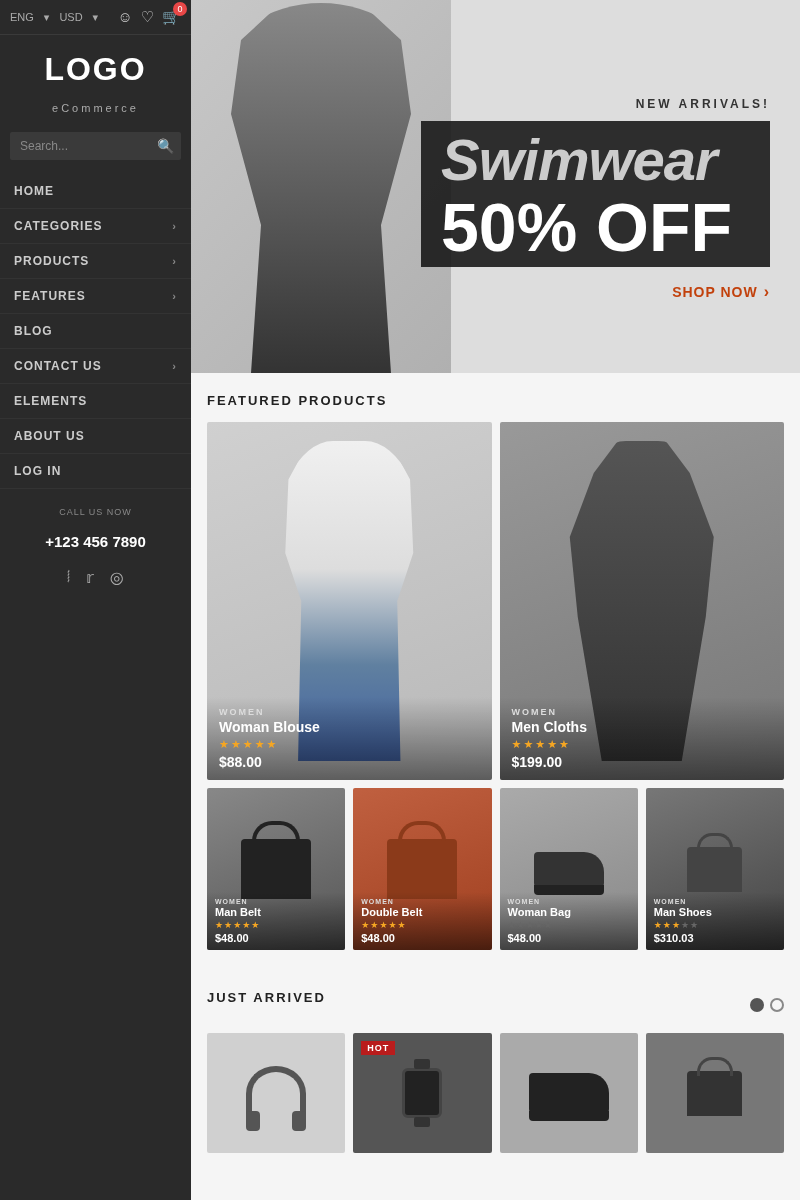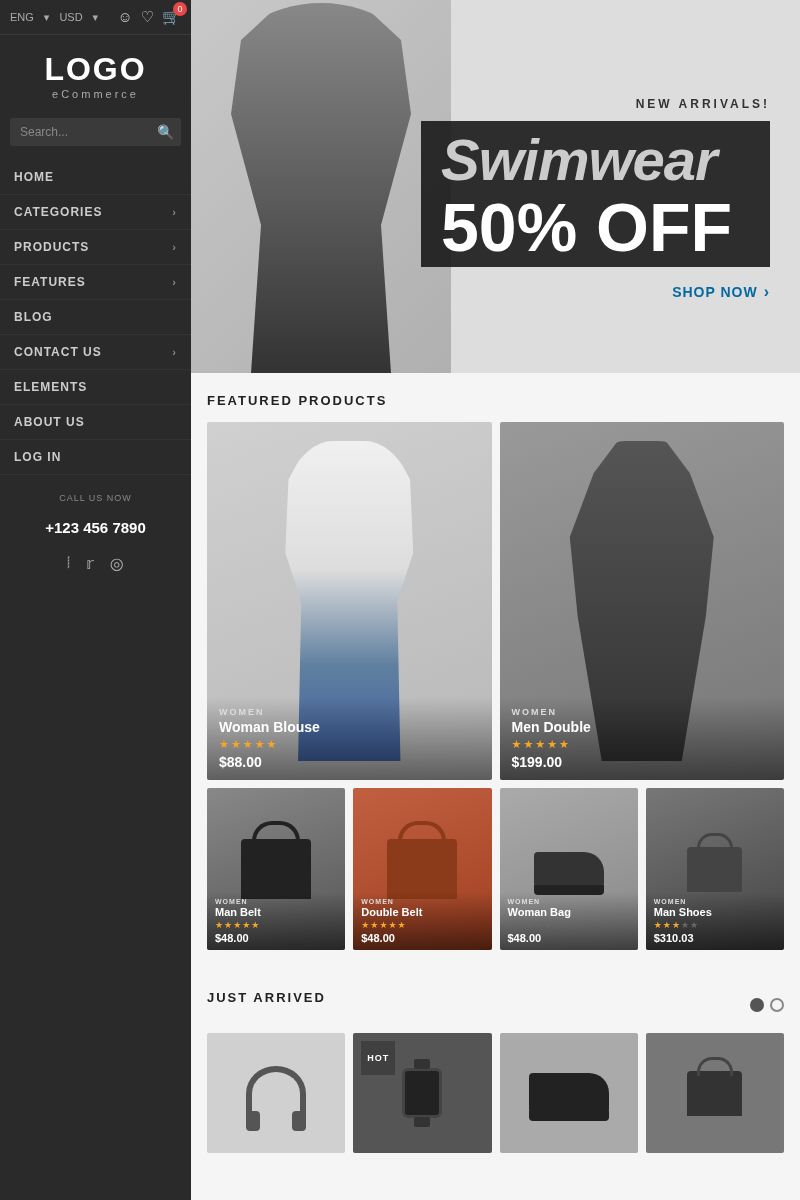--- a/index.html
+++ b/index.html
@@ -46,21 +46,21 @@
       font-size: 32px;
       font-weight: 900;
       color: #fff;
       letter-spacing: 2px;
       line-height: 1;
     }
     .logo-sub {
       font-size: 11px;
       color: #aaa;
       letter-spacing: 3px;
-      margin-top: 3px;
+      margin-top: 17px;
     }
     .search-area {
       padding: 8px 10px;
       position: relative;
     }
     .search-area input {
       width: 100%;
       padding: 7px 32px 7px 10px;
       background: #3a3a3a;
       border: none;
@@ -187,21 +187,21 @@
       margin-top: 4px;
     }
     .shop-now-btn {
       margin-top: 16px;
       display: flex;
       align-items: center;
       justify-content: flex-end;
       gap: 6px;
       font-size: 14px;
       font-weight: 700;
-      color: #0369a1;
+      color: #c2410c;
       letter-spacing: 1px;
       cursor: pointer;
     }
     .shop-now-btn .arrow { font-size: 16px; }
 
     
     .section { padding: 20px 16px; }
     .section-title {
       font-size: 13px;
       font-weight: 800;
@@ -393,25 +393,25 @@
       justify-content: center;
     }
     .ja-headphones { background: #d0d0d0; }
     .ja-watch { background: #555; }
     .ja-shoes { background: #aaa; }
     .ja-bag { background: #777; }
 
     .hot-badge {
       position: absolute;
       top: 8px; left: 8px;
-      background: #404040;
+      background: #b91c1c;
       color: #fff;
       font-size: 9px;
       font-weight: 700;
-      padding: 12px 6px;
+      padding: 2px 6px;
       letter-spacing: 1px;
       text-align: right;
     }
 
     
     .headphone-shape {
       width: 60px;
       height: 55px;
       border: 6px solid #555;
       border-radius: 50% 50% 0 0;
@@ -604,21 +604,21 @@
           <div class="product-price">$88.00</div>
         </div>
       </div>
 
       <div class="featured-card-large">
         <div class="card-img-placeholder dark">
           <div class="figure-dress"></div>
         </div>
         <div class="product-info">
           <div class="product-cat">WOMEN</div>
-          <div class="product-name">Men Double</div>
+          <div class="product-name">Men Cloths</div>
           <div class="stars">
             <span class="star">★</span>
             <span class="star">★</span>
             <span class="star">★</span>
             <span class="star">★</span>
             <span class="star">★</span>
           </div>
           <div class="product-price">$199.00</div>
         </div>
       </div>

